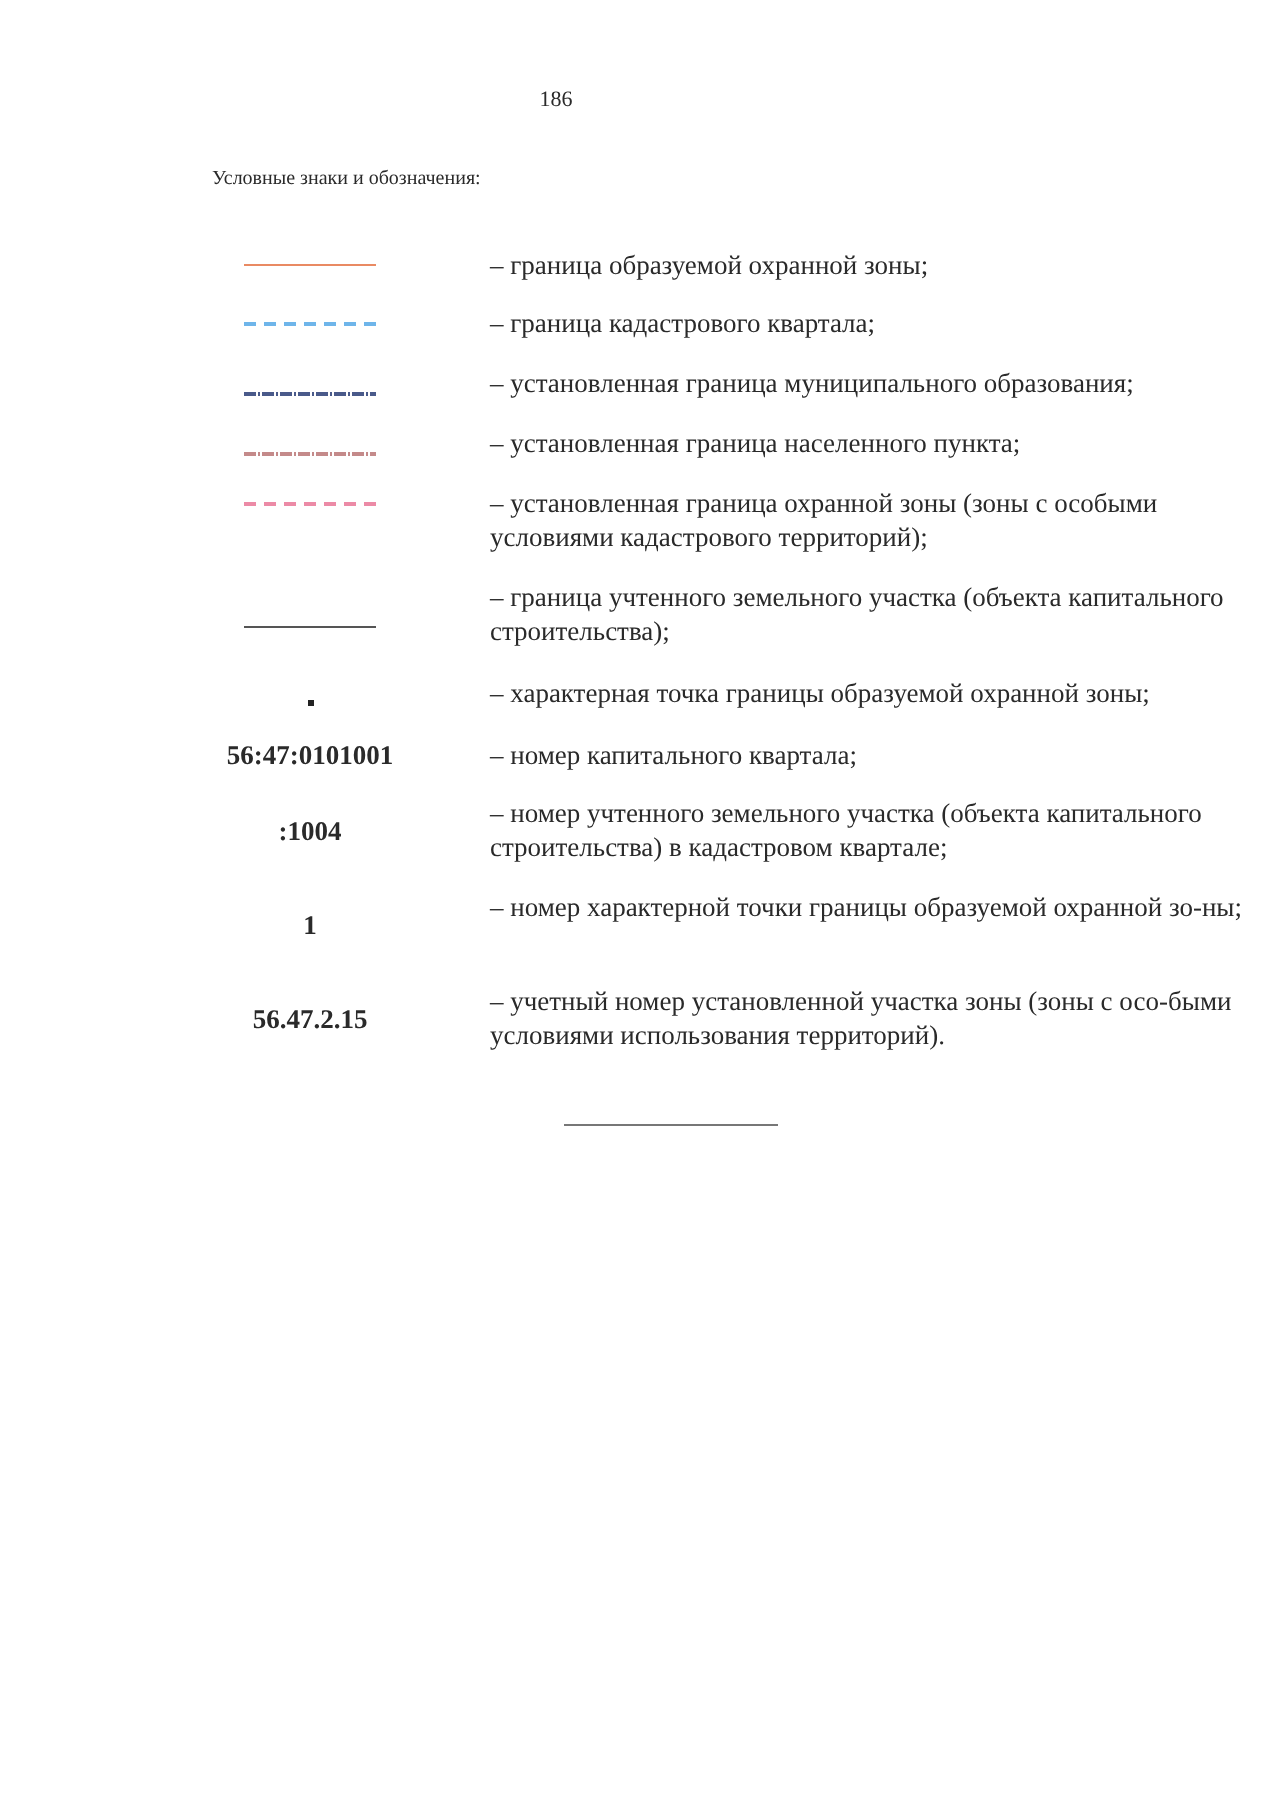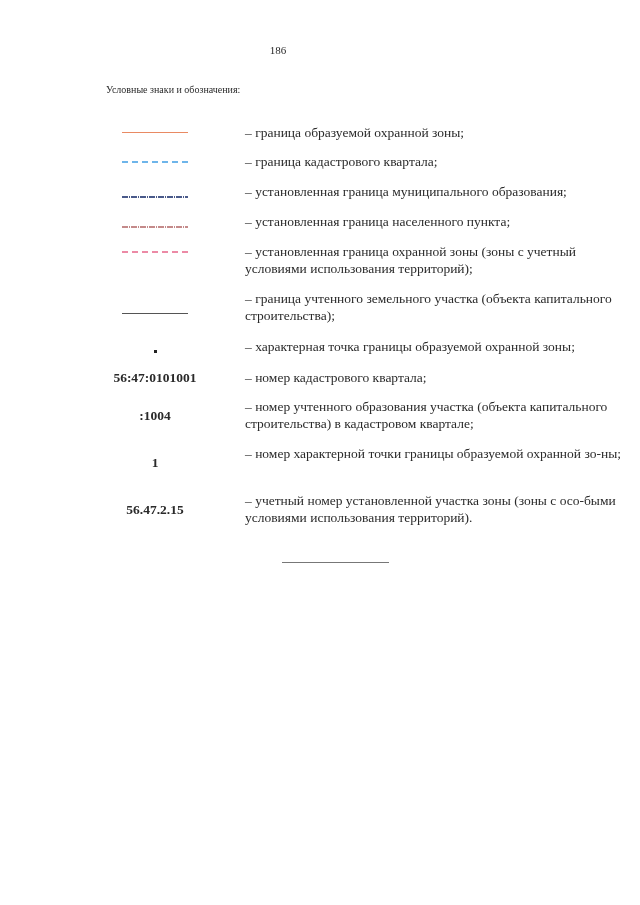--- a/index.html
+++ b/index.html
@@ -68,41 +68,41 @@
   <div class="row" style="top:213px;">
     <div class="sym" style="top:13px;">
         <div class="line line-dashdot-red"></div>
       </div>
     <div class="desc">– установленная граница населенного пункта;</div>
   </div>
   <div class="row" style="top:243px;">
     <div class="sym" style="top:8px;">
         <div class="line line-dash-pink"></div>
       </div>
-    <div class="desc">– установленная граница охранной зоны (зоны с учетный условиями использования территорий);</div>
+    <div class="desc">– установленная граница охранной зоны (зоны с особыми условиями кадастрового территорий);</div>
   </div>
   <div class="row" style="top:290px;">
     <div class="sym" style="top:23px;">
         <div class="line line-solid-black"></div>
       </div>
     <div class="desc">– граница учтенного земельного участка (объекта капитального строительства);</div>
   </div>
   <div class="row" style="top:338px;">
     <div class="sym" style="top:12px;">
         <div class="dot"></div>
       </div>
     <div class="desc">– характерная точка границы образуемой охранной зоны;</div>
   </div>
   <div class="row" style="top:369px;">
     <div class="sym" style="top:0;">56:47:0101001</div>
-    <div class="desc">– номер кадастрового квартала;</div>
+    <div class="desc">– номер капитального квартала;</div>
   </div>
   <div class="row" style="top:398px;">
     <div class="sym" style="top:9px;text-align:right;">:1004</div>
-    <div class="desc">– номер учтенного образования участка (объекта капитального строительства) в кадастровом квартале;</div>
+    <div class="desc">– номер учтенного земельного участка (объекта капитального строительства) в кадастровом квартале;</div>
   </div>
   <div class="row" style="top:445px;">
     <div class="sym" style="top:9px;">1</div>
     <div class="desc">– номер характерной точки границы образуемой охранной зо-ны;</div>
   </div>
   <div class="row" style="top:492px;">
     <div class="sym" style="top:9px;text-align:center;">56.47.2.15</div>
     <div class="desc">– учетный номер установленной участка зоны (зоны с осо-быми условиями использования территорий).</div>
   </div>
 </div>

